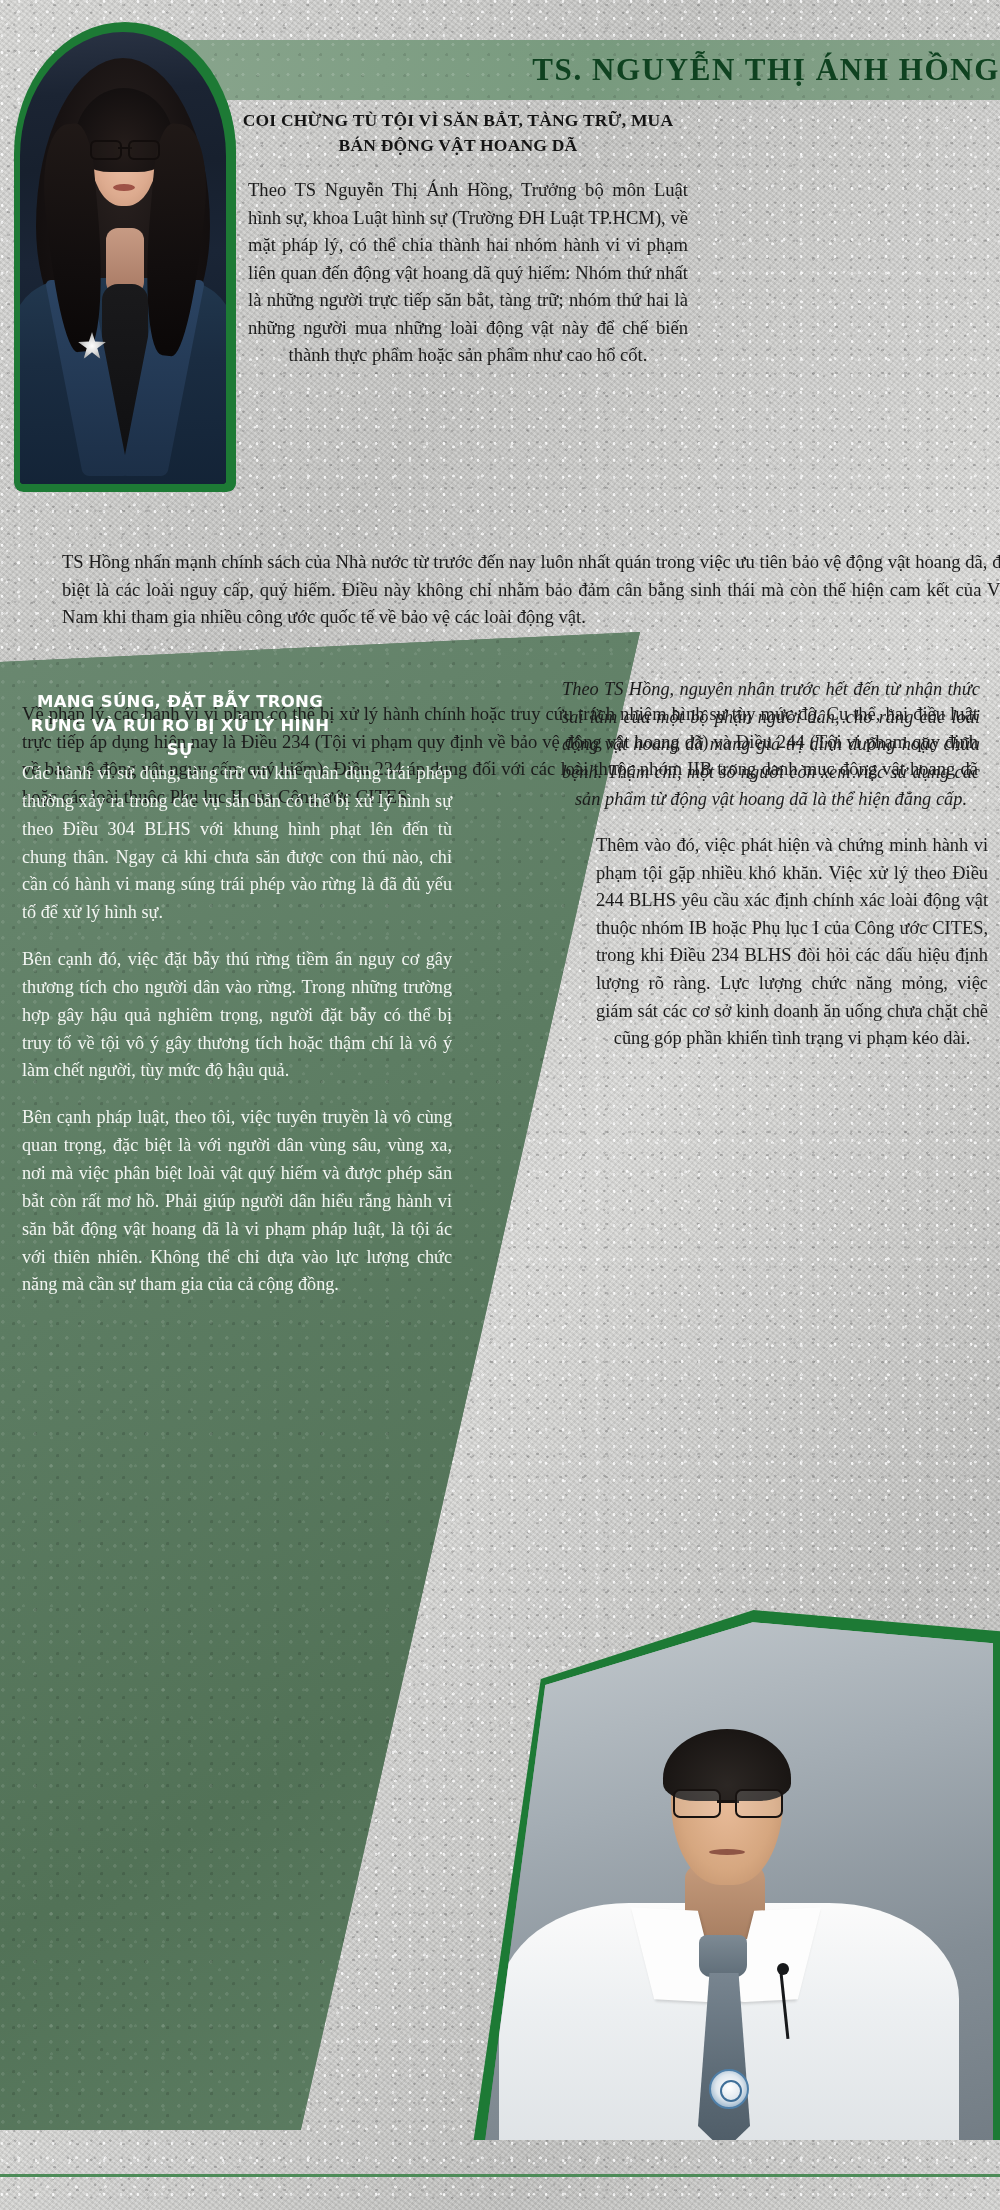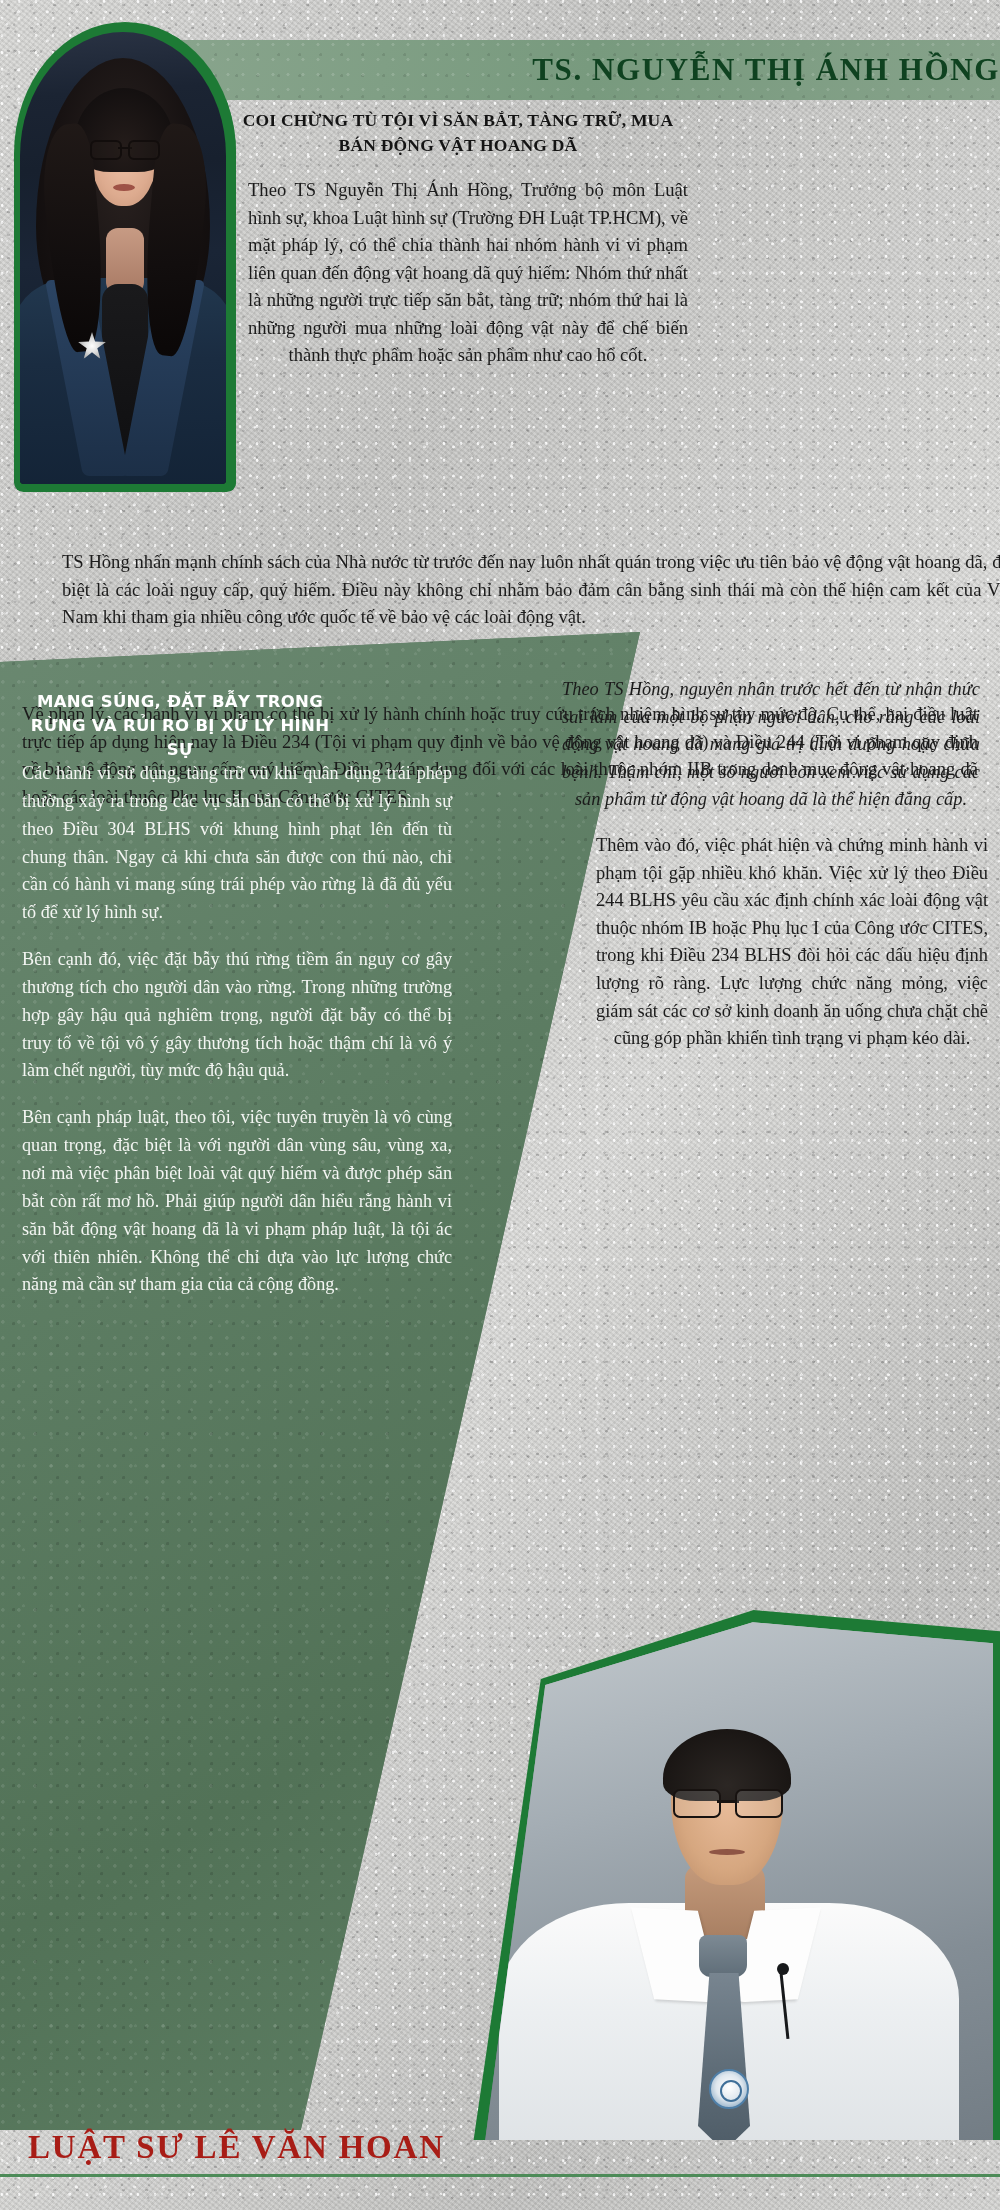--- a/index.html
+++ b/index.html
@@ -444,18 +444,15 @@
       <div class="l-glasses">
         <div class="l-glass-bridge"></div>
       </div>
       <div class="l-mouth"></div>
       <div class="l-mic"></div>
       <div class="l-mic-wire"></div>
       <div class="l-badge"></div>
     </div>
   </div>
 
-  <div class="bottom-banner">
-    <span class="bottom-banner-text">LUẬT SƯ LÊ VĂN HOAN</span>
-  </div>
   <div class="bottom-rule"></div>
 
 </div>
 
 </body></html>

